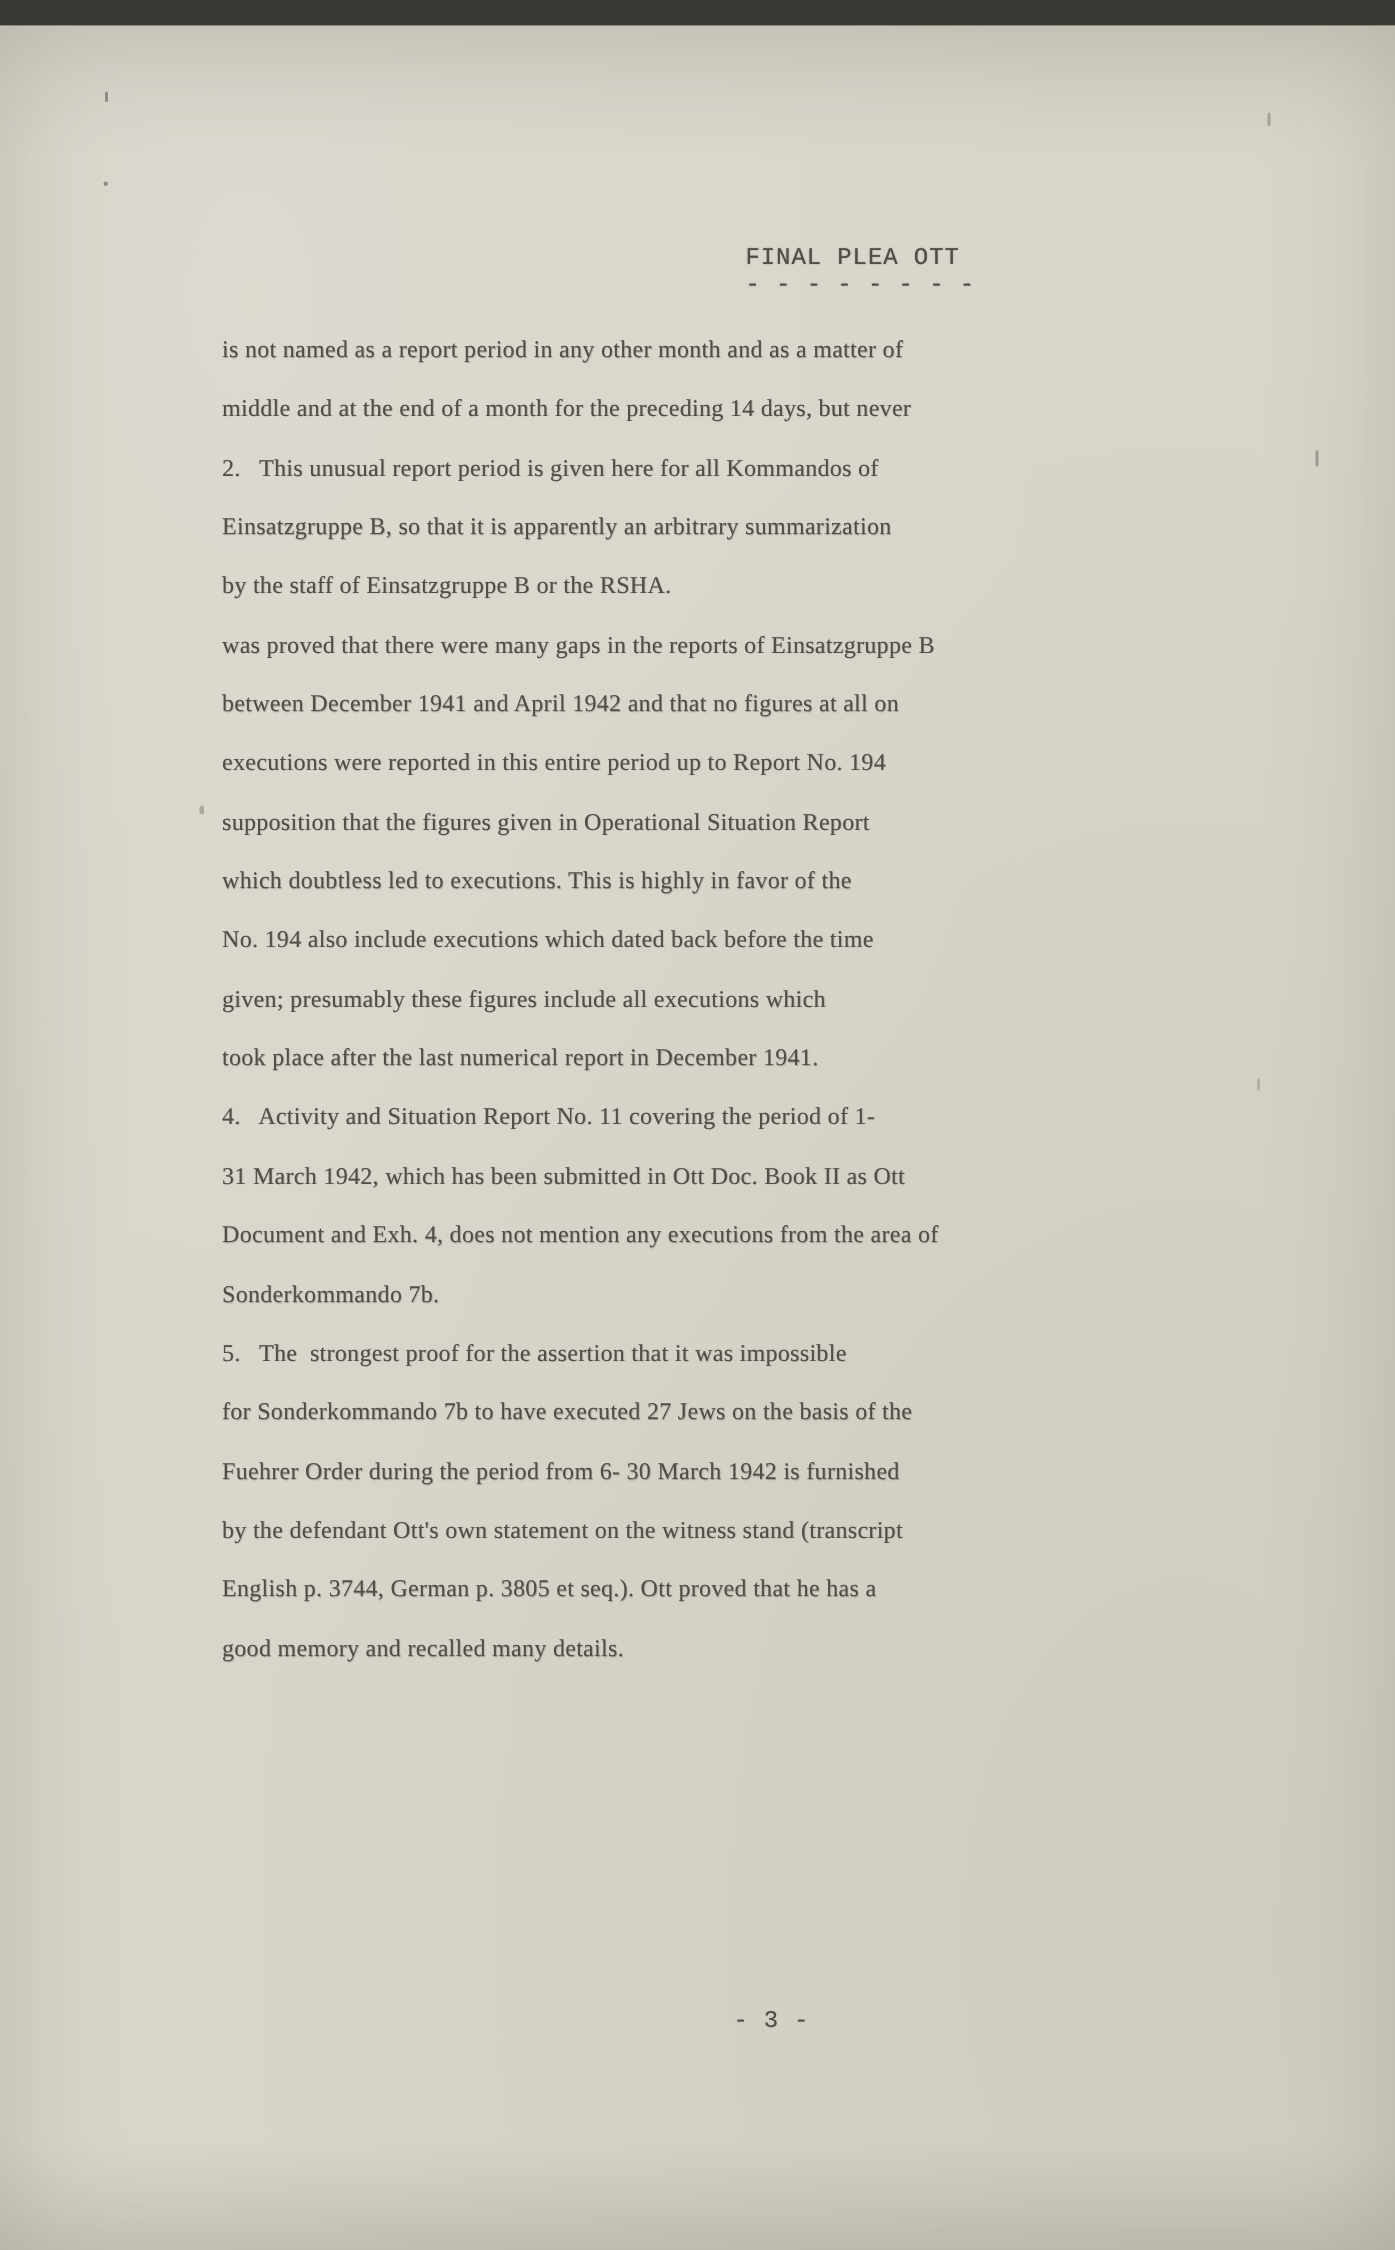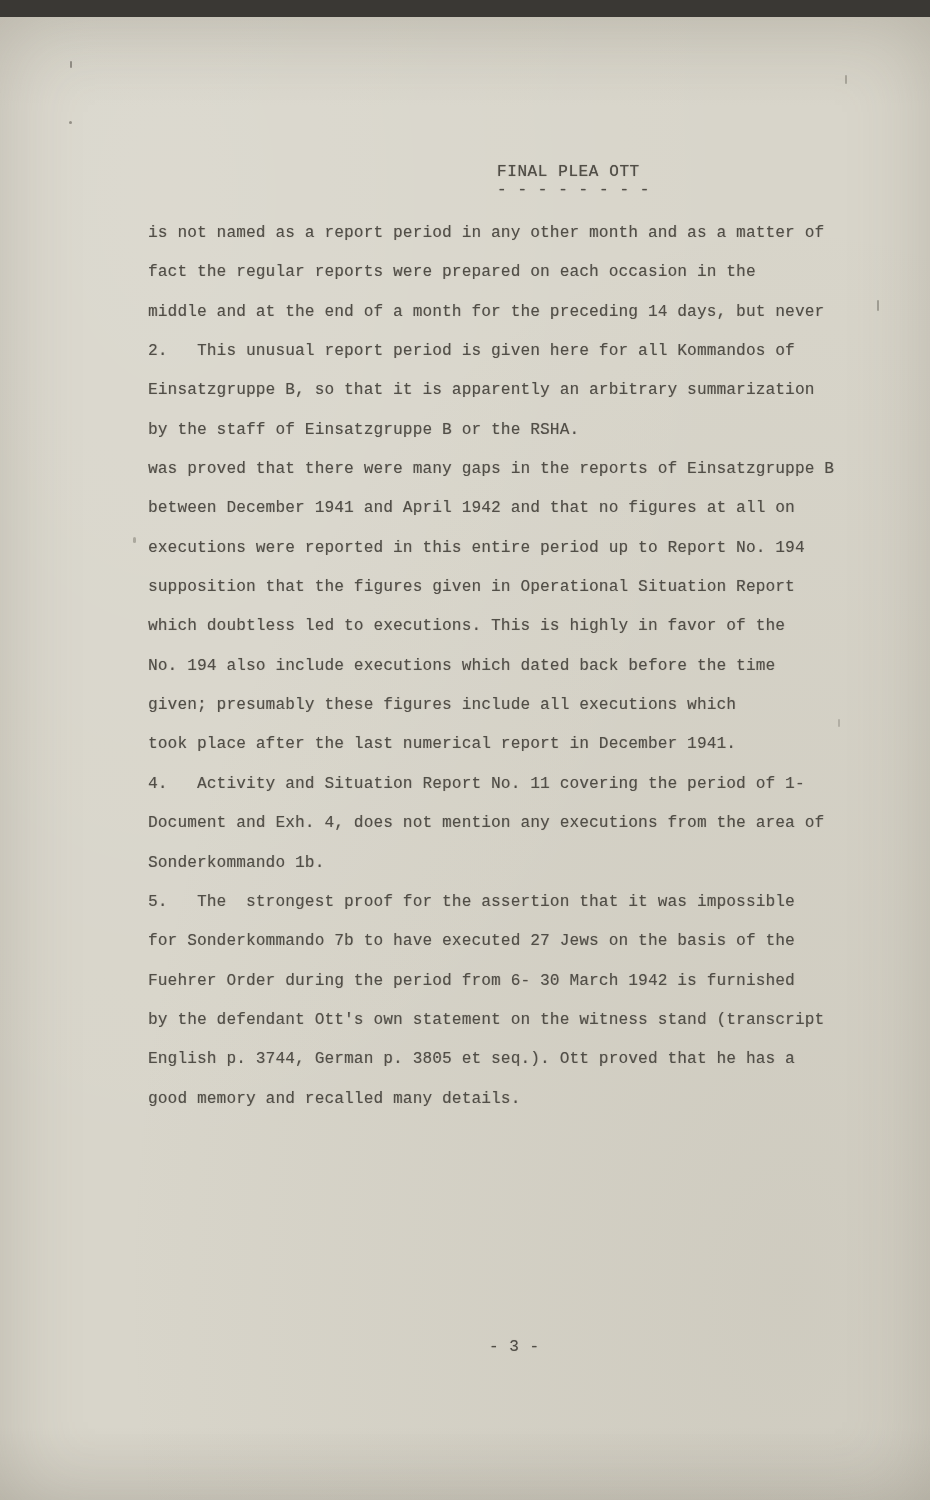--- a/index.html
+++ b/index.html
@@ -46,20 +46,21 @@
     left: 148px;
     width: 700px;
   }
   .line {
     white-space: pre;
     height: 39.35px;
     line-height: 39.35px;
     font-size: 16px;
     letter-spacing: 0.2px;
     text-shadow: 0.4px 0.4px 0.7px rgba(81,78,71,0.45);
+    font-family: Liberation Serif, serif;
   }
   .page-number {
     position: absolute;
     top: 1321px;
     left: 489px;
     font-size: 16px;
     letter-spacing: 0.5px;
     white-space: pre;
     text-shadow: 0 0 0.7px rgba(81,78,71,0.5);
   }
@@ -93,36 +94,36 @@
   <div class="speck s3"></div>
   <div class="speck s4"></div>
   <div class="speck s5"></div>
   <div class="speck s6"></div>
 
   <div class="title">FINAL PLEA OTT</div>
   <div class="title-underline">- - - - - - - -</div>
 
   <main class="doc-body">
     <div class="line">is not named as a report period in any other month and as a matter of</div>
-    <div class="line">fact the regular reports were prepared on each occasion in the</div>
     <div class="line">middle and at the end of a month for the preceding 14 days, but never</div>
     <div class="line">2.   This unusual report period is given here for all Kommandos of</div>
     <div class="line">Einsatzgruppe B, so that it is apparently an arbitrary summarization</div>
     <div class="line">by the staff of Einsatzgruppe B or the RSHA.</div>
     <div class="line">was proved that there were many gaps in the reports of Einsatzgruppe B</div>
     <div class="line">between December 1941 and April 1942 and that no figures at all on</div>
     <div class="line">executions were reported in this entire period up to Report No. 194</div>
     <div class="line">supposition that the figures given in Operational Situation Report</div>
     <div class="line">which doubtless led to executions. This is highly in favor of the</div>
     <div class="line">No. 194 also include executions which dated back before the time</div>
     <div class="line">given; presumably these figures include all executions which</div>
     <div class="line">took place after the last numerical report in December 1941.</div>
     <div class="line">4.   Activity and Situation Report No. 11 covering the period of 1-</div>
+    <div class="line">31 March 1942, which has been submitted in Ott Doc. Book II as Ott</div>
     <div class="line">Document and Exh. 4, does not mention any executions from the area of</div>
-    <div class="line">Sonderkommando 1b.</div>
+    <div class="line">Sonderkommando 7b.</div>
     <div class="line">5.   The  strongest proof for the assertion that it was impossible</div>
     <div class="line">for Sonderkommando 7b to have executed 27 Jews on the basis of the</div>
     <div class="line">Fuehrer Order during the period from 6- 30 March 1942 is furnished</div>
     <div class="line">by the defendant Ott's own statement on the witness stand (transcript</div>
     <div class="line">English p. 3744, German p. 3805 et seq.). Ott proved that he has a</div>
     <div class="line">good memory and recalled many details.</div>
   </main>
 
   <div class="page-number">- 3 -</div>
 

